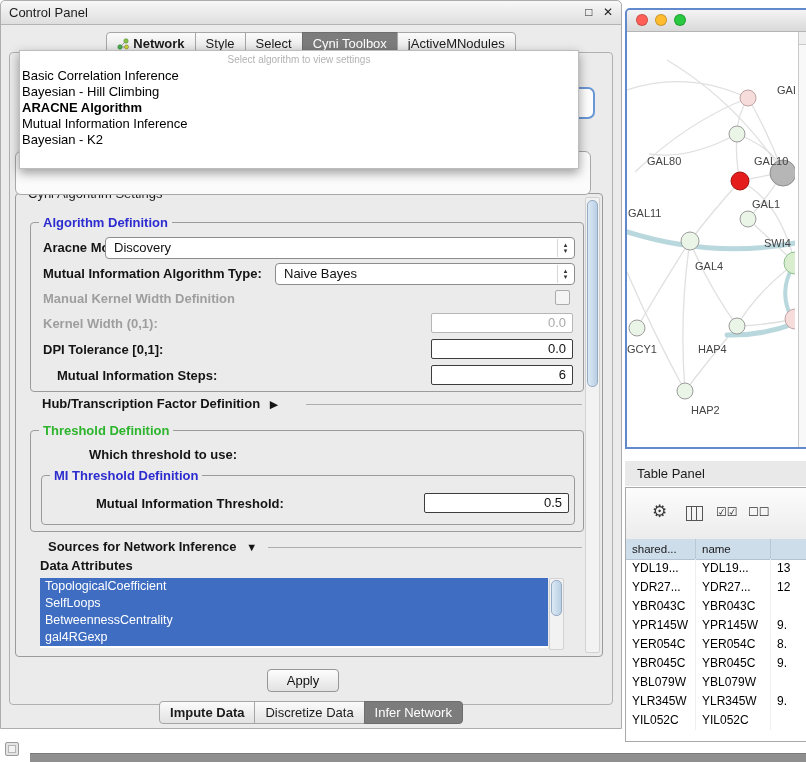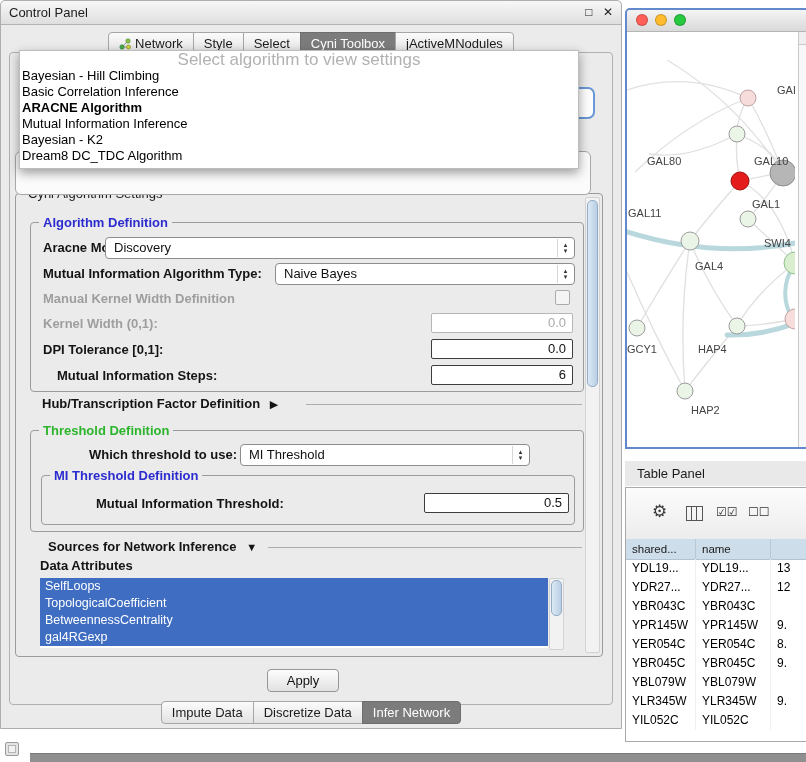--- a/index.html
+++ b/index.html
@@ -15,31 +15,31 @@
   .cp-controls{position:absolute;right:8px;top:0;line-height:23px;font-size:12px;color:#222;}
   .cp-controls span{margin-left:7px;cursor:default;}
   .cp-close{font-weight:bold;}
 
   
   .tabbar{position:absolute;left:0;width:100%;text-align:center;white-space:nowrap;}
   #top-tabbar{top:31px;}
   #bottom-tabbar{top:700px;}
   .tab{display:inline-block;vertical-align:top;font-size:13px;color:#1b1b1b;padding:2px 10px;height:17px;line-height:17px;
     background:linear-gradient(#fbfbfb,#e2e2e2);border:1px solid #a6a6a6;margin-left:-1px;cursor:default;}
-  .tab:first-child{border-radius:4px 0 0 4px;margin-left:0;}
+  .tab:first-child{border-radius:4px 0 0 4px;margin-left:0;font-weight:bold;}
   .tab:last-child{border-radius:0 4px 4px 0;}
   .tab.selected{background:#7c7c7c;color:#ffffff;border-color:#6d6d6d;}
   .tab .tab-icon{display:inline-block;width:12px;height:12px;margin-right:4px;vertical-align:-2px;}
 
   .cp-pane{position:absolute;left:8px;top:51px;width:602px;height:651px;border:1px solid #b0b0b0;border-radius:4px;}
 
   
   #algorithm-popup{position:absolute;left:18px;top:49px;width:558px;height:117px;background:#ffffff;
     border:1px solid #bdbdbd;box-shadow:0 4px 10px rgba(0,0,0,0.38);z-index:20;}
-  .popup-placeholder{height:17px;line-height:17px;text-align:center;color:#b2b2b2;font-size:17px;}
+  .popup-placeholder{height:17px;line-height:17px;text-align:center;color:#b2b2b2;font-size:10px;}
   .popup-item{height:16px;line-height:16px;padding-left:2px;font-size:13px;color:#000;}
   .popup-item.bold{font-weight:bold;}
 
   #combo-fragment{position:absolute;left:14px;top:150px;width:574px;height:42px;background:#fbfbfb;
     border:1px solid #a8a8a8;border-radius:6px;z-index:2;}
   #focus-fragment{position:absolute;left:548px;top:86px;width:42px;height:28px;border:2px solid #6a97d6;
     border-radius:7px;background:#fdfdfd;z-index:3;}
 
   
   .grp{position:absolute;border:1px solid #9b9b9b;border-radius:4px;}
@@ -131,26 +131,25 @@
           </svg></span><span>Network</span></div><div class="tab"><span>Style</span></div><div class="tab"><span>Select</span></div><div class="tab selected"><span>Cyni Toolbox</span></div><div class="tab"><span>jActiveMNodules</span></div></div>
 
   <div class="cp-pane"></div>
 
   <div id="focus-fragment"></div>
   <div id="combo-fragment"></div>
 
   <div id="algorithm-popup">
     <div class="popup-placeholder">Select algorithm to view settings</div>
     <div>
+        <div class="popup-item">Basic Correlation Inference</div>
         <div class="popup-item">Bayesian - Hill Climbing</div>
-        <div class="popup-item">Basic Correlation Inference</div>
         <div class="popup-item bold">ARACNE Algorithm</div>
         <div class="popup-item">Mutual Information Inference</div>
         <div class="popup-item">Bayesian - K2</div>
-        <div class="popup-item">Dream8 DC_TDC Algorithm</div>
       </div>
   </div>
 
   <div class="grp" id="settings-group">
     <span class="grp-title">Cyni Algorithm Settings</span>
 
     <div class="sb-track" style="right:2px;top:3px;width:13px;height:454px;">
       <div class="sb-thumb" style="left:1px;top:2px;width:9px;height:185px;"></div>
     </div>
 
@@ -191,46 +190,39 @@
     <div class="section-row" style="left:26px;top:202px;">
       <span>Hub/Transcription Factor Definition</span>
       <span class="tri">▶</span>
     </div>
     <div class="section-line" style="left:290px;top:210px;width:276px;"></div>
 
     <div class="grp" style="left:14px;top:236px;width:552px;height:100px;">
       <span class="grp-title green">Threshold Definition</span>
 
       <span class="lbl" style="left:58px;top:16px;">Which threshold to use:</span>
-      <div class="combo" style="left:209px;top:13px;width:288px;">
-        <span class="val">MI Threshold</span>
-        <span class="arrows">
-            <i>▴</i>
-            <i>▾</i>
-          </span>
-      </div>
 
       <div class="grp" style="left:10px;top:44px;width:532px;height:48px;">
         <span class="grp-title blue">MI Threshold Definition</span>
         <span class="lbl" style="left:10px;top:20px;margin-left:44px;">Mutual Information Threshold:</span>
         <div class="field" style="left:382px;top:17px;width:137px;">0.5</div>
       </div>
     </div>
 
     <div class="section-row" style="left:24px;top:345px;margin-left:8px;">
       <span>Sources for Network Inference</span>
       <span class="tri">▼</span>
     </div>
     <div class="section-line" style="left:252px;top:353px;width:314px;"></div>
 
     <span class="lbl" style="left:24px;top:364px;">Data Attributes</span>
 
     <div id="attr-list">
+        <div class="attr-item">TopologicalCoefficient</div>
         <div class="attr-item">SelfLoops</div>
-        <div class="attr-item">TopologicalCoefficient</div>
         <div class="attr-item">BetweennessCentrality</div>
         <div class="attr-item">gal4RGexp</div>
       </div>
     <div class="sb-track" style="left:533px;top:384px;width:13px;height:70px;">
       <div class="sb-thumb" style="left:1px;top:1px;width:9px;height:34px;"></div>
     </div>
   </div>
 
   <div id="apply-btn">Apply</div>
 

